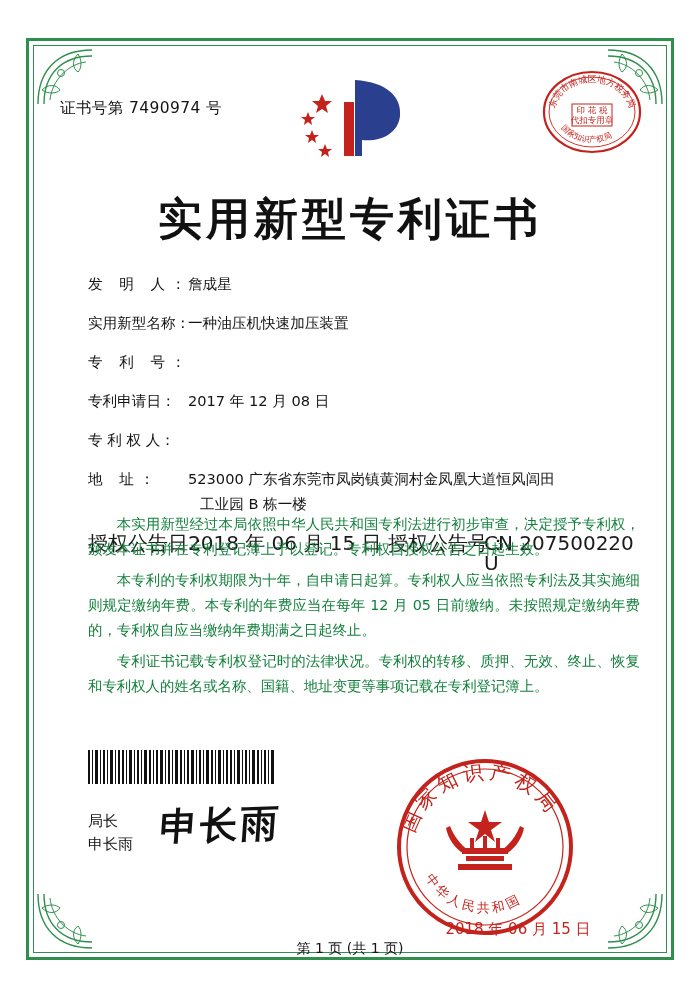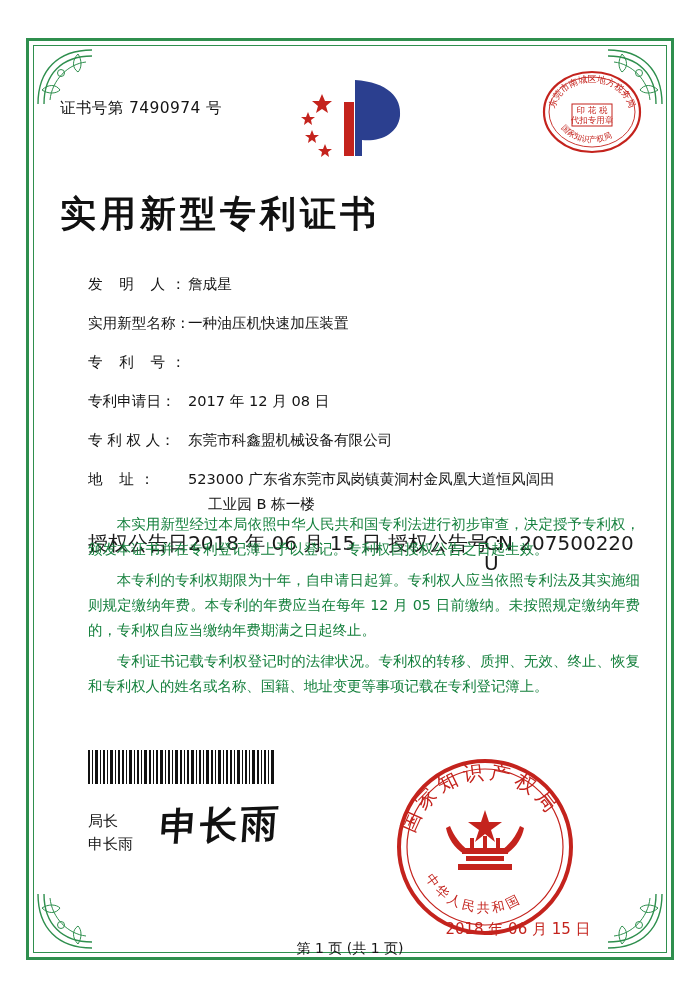--- a/index.html
+++ b/index.html
@@ -75,21 +75,22 @@
   .top-stamp {
     position: absolute;
     right: -8px; top: -6px;
     width: 112px; height: 112px;
   }
 
   .cert-title {
     position: absolute;
     left: 0; top: 128px;
     width: 580px;
-    font-size: 36px;
+    text-align: center;
+    font-size: 44px;
     font-weight: bold;
     letter-spacing: 4px;
     font-family: Liberation Serif, serif;
     color: #111111;
   }
 
   
   .fields {
     position: absolute;
     left: 28px; top: 212px;
@@ -111,21 +112,21 @@
   }
   .field-label.sp {
     letter-spacing: 6px;
   }
   .field-value {
     flex: 1 1 auto;
   }
   .field-value .line2 {
     display: block;
     margin-top: 5px;
-    margin-left: 20px;
+    margin-left: 12px;
   }
 
   
   .row-two {
     display: flex;
     align-items: flex-start;
     margin-bottom: 20px;
     font-size: 20px;
     line-height: 20px;
   }
@@ -306,21 +307,20 @@
         <div class="field-label sp">专 利 号：</div>
       </div>
 
       <div class="field-row">
         <div class="field-label">专利申请日：</div>
         <div class="field-value">2017 年 12 月 08 日</div>
       </div>
 
       <div class="field-row">
         <div class="field-label">专 利 权 人：</div>
-        <div class="field-value">东莞市科鑫盟机械设备有限公司</div>
       </div>
 
       <div class="field-row">
         <div class="field-label sp">地 址：</div>
         <div class="field-value">
           <span>523000  广东省东莞市凤岗镇黄洞村金凤凰大道恒风闾田</span>
           <span class="line2">工业园 B 栋一楼</span>
         </div>
       </div>
 

